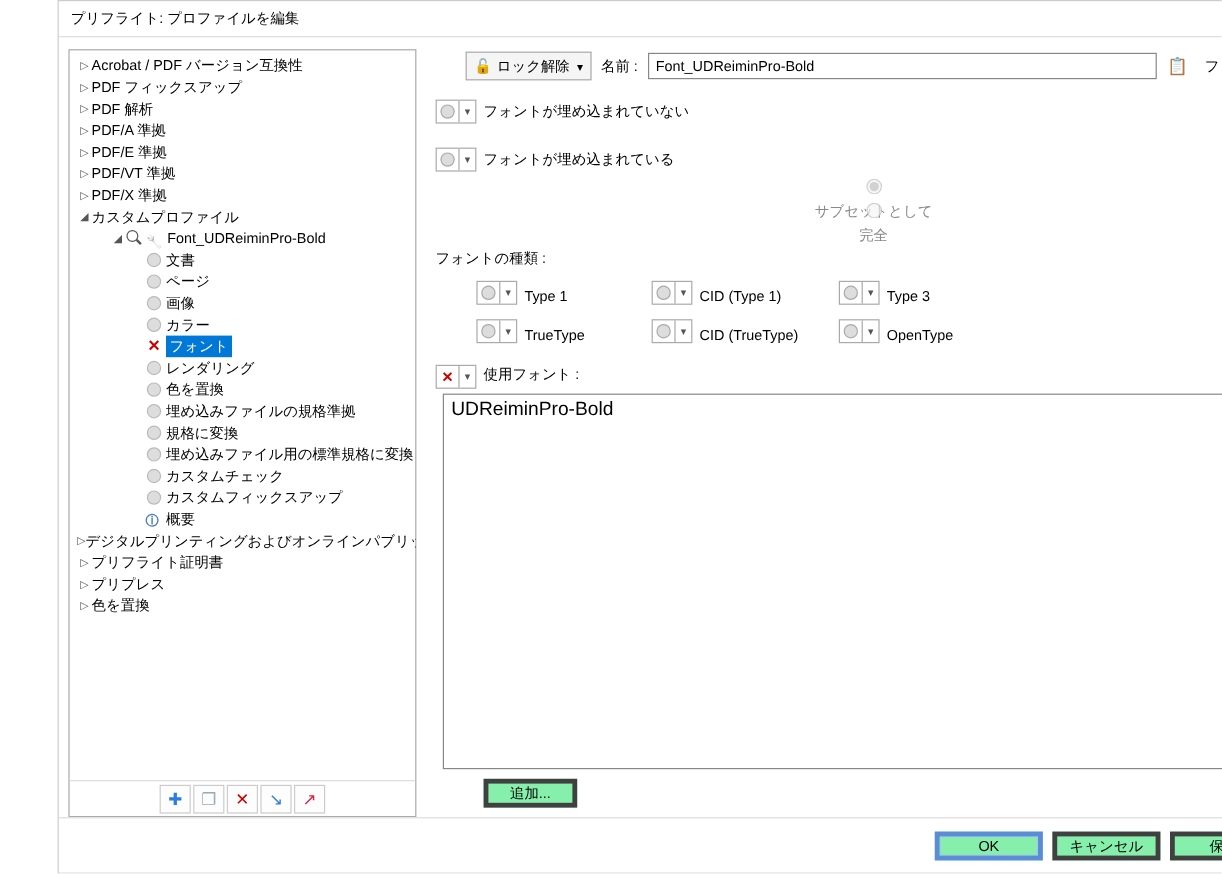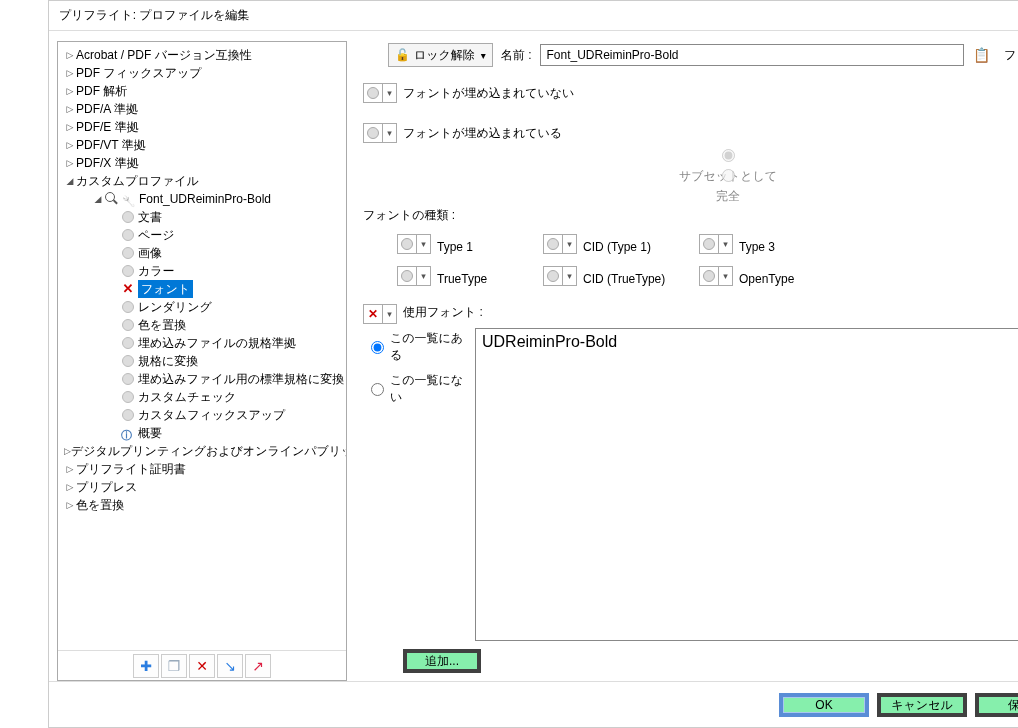--- a/index.html
+++ b/index.html
@@ -434,32 +434,20 @@
 
       <div class="used-font-block">
         <div class="uf-top">
           <div class="status-btn">
               <span class="circ red"></span>
               <span class="dd"></span>
             </div>
           <span>使用フォント :</span>
         </div>
         <div class="uf-wrap">
-          <div class="uf-left-col">
-            <div class="uf-radios">
-              <label>
-                  <input type="radio" name="ufr" checked="" style="">
-                  <span>この一覧にある</span>
-                </label>
-              <label>
-                  <input type="radio" name="ufr" style="">
-                  <span>この一覧にない</span>
-                </label>
-            </div>
-          </div>
           <div class="uf-list">
             <div>UDReiminPro-Bold</div>
           </div>
         </div>
         <div class="uf-bottom">
           <button class="btn">追加...</button>
         </div>
       </div>
     </div>
 

